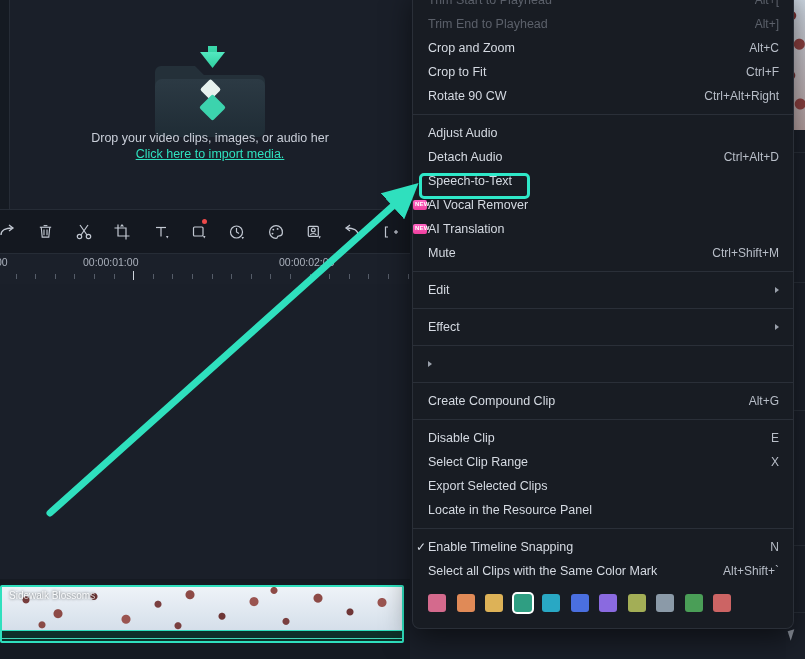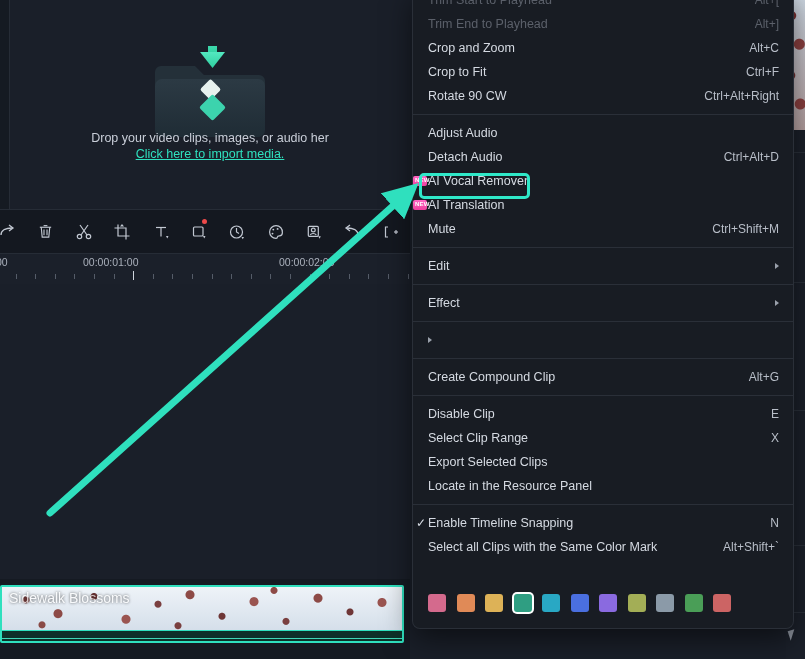--- a/index.html
+++ b/index.html
@@ -73,21 +73,21 @@
       radial-gradient(circle at 71% 80%, #7a3f3f 0 3px, transparent 4px),
       radial-gradient(circle at 79% 26%, #8d4a46 0 4px, transparent 5px),
       radial-gradient(circle at 87% 58%, #6e3636 0 3px, transparent 4px),
       radial-gradient(circle at 95% 36%, #9a5450 0 4px, transparent 5px),
       radial-gradient(circle at 10% 88%, #8a4a46 0 3px, transparent 4px),
       radial-gradient(circle at 44% 90%, #7a3f3f 0 3px, transparent 4px),
       radial-gradient(circle at 68% 8%,  #8d4a46 0 3px, transparent 4px),
       linear-gradient(180deg,#eef3f8,#d5dfea);
   }
   #clip-name {
-    position:absolute; left:7px; top:3px; font-size:14px; color:#ffffff;
+    position:absolute; left:7px; top:3px; font-size:10px; color:#ffffff;
     text-shadow:0 0 3px rgba(0,0,0,.9); white-space:nowrap; opacity:.75;
   }
   #clip-audio {
     position:absolute; left:0; top:43px; width:100%; height:15px;
     background:#0e3029; border-top:1px solid #2fe0be;
   }
   #clip-audio-line { position:absolute; left:0; top:7px; width:100%; height:1px; background:#3fd7b7; }
 
   
   #preview-sliver { position:absolute; left:786px; top:0; width:19px; height:130px; overflow:hidden;
@@ -352,20 +352,23 @@
       <div class="gap"></div>
       <div class="sep"></div>
       <div class="gap"></div>
       <div class="mi">
         <span class="label">Adjust Audio</span>
       </div>
       <div class="mi">
         <span class="label">Detach Audio</span>
         <span class="accel">Ctrl+Alt+D</span>
       </div>
+      <div class="mi">
+        <span class="label">Speech-to-Text</span>
+      </div>
       <div class="mi has-badge">
         <span class="badge-new">NEW</span>
         <span class="label">AI Vocal Remover</span>
       </div>
       <div class="mi has-badge">
         <span class="badge-new">NEW</span>
         <span class="label">AI Translation</span>
       </div>
       <div class="mi">
         <span class="label">Mute</span>

